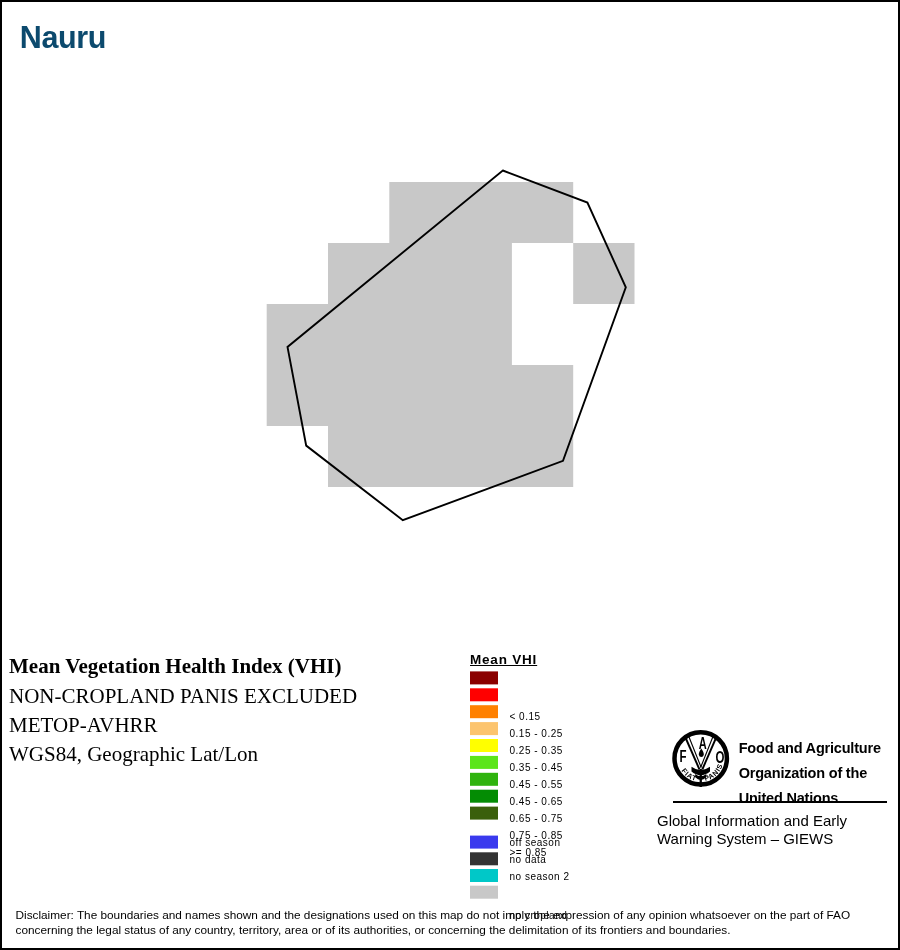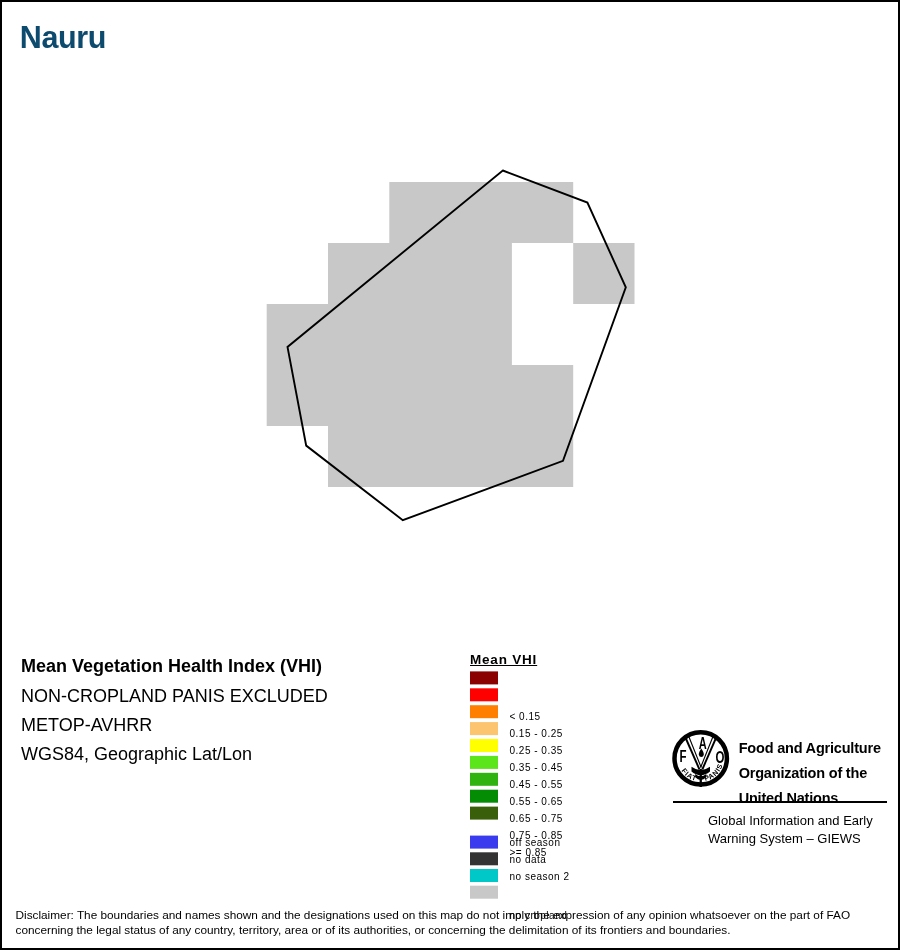--- a/index.html
+++ b/index.html
@@ -26,21 +26,21 @@
     <rect x="266.7" y="304" width="245.2" height="61"></rect>
 
     <rect x="266.7" y="365" width="306.5" height="61"></rect>
 
     <rect x="328" y="426" width="245.2" height="61"></rect>
   </g>
 
   <polygon points="502.8,170.5 587.4,202.5 625.8,287.3 563,460.8 402.8,520.2 306.2,445.6 287.5,347" fill="none" stroke="#000" stroke-width="1.9"></polygon>
 </svg>
 
-<div class="abs" style="left:21px;top:652.3px;font-size:18px;line-height:29.25px;color:#000;white-space:nowrap;">
+<div class="abs" style="left:9px;top:652.3px;font-size:21px;line-height:29.25px;color:#000;white-space:nowrap;font-family:Liberation Serif, serif;">
     <div style="font-weight:bold;">Mean Vegetation Health Index (VHI)</div>
     <div>NON-CROPLAND PANIS EXCLUDED</div>
     <div>METOP-AVHRR</div>
     <div>WGS84, Geographic Lat/Lon</div>
   </div>
 
 <div class="abs" style="left:470px;top:651.5px;font-size:13.5px;font-weight:bold;letter-spacing:0.8px;text-decoration:underline;">Mean VHI</div>
 
 <svg class="abs" style="left:0;top:0;" width="900" height="950" viewBox="0 0 900 950">
 
@@ -70,21 +70,21 @@
 
   <rect x="470" y="885.7" width="28" height="13" fill="#c8c8c8"></rect>
 </svg>
 
 <div class="abs" style="left:509.5px;top:671.4px;font-size:10px;line-height:16.9px;letter-spacing:0.5px;">
 <div style="height:16.9px;display:flex;align-items:center;margin-top:38px;">&lt; 0.15</div>
 <div style="height:16.9px;display:flex;align-items:center;">0.15 - 0.25</div>
 <div style="height:16.9px;display:flex;align-items:center;">0.25 - 0.35</div>
 <div style="height:16.9px;display:flex;align-items:center;">0.35 - 0.45</div>
 <div style="height:16.9px;display:flex;align-items:center;">0.45 - 0.55</div>
-<div style="height:16.9px;display:flex;align-items:center;">0.55 - 0.65</div>
+<div style="height:16.9px;display:flex;align-items:center;">0.45 - 0.65</div>
 <div style="height:16.9px;display:flex;align-items:center;">0.65 - 0.75</div>
 <div style="height:16.9px;display:flex;align-items:center;">0.75 - 0.85</div>
 <div style="height:16.9px;display:flex;align-items:center;">&gt;= 0.85</div>
 </div>
 
 <div class="abs" style="left:509.5px;top:835.3px;font-size:10px;line-height:16.7px;letter-spacing:0.5px;">
 <div style="height:16.7px;display:flex;align-items:center;">off season</div>
 <div style="height:16.7px;display:flex;align-items:center;">no data</div>
 <div style="height:16.7px;display:flex;align-items:center;">no season 2</div>
 <div style="height:16.7px;display:flex;align-items:center;margin-top:23px;">no cropland</div>
@@ -118,15 +118,15 @@
       <path id="arcfp" d="M 8.8,40.9 A 23,23 0 0,0 51.3,33.4"></path>
     </defs>
   <text font-family="Liberation Sans" font-size="7" font-weight="bold" letter-spacing="0.8"><textPath href="#arcfp" startOffset="1">FIAT</textPath></text>
   <text font-family="Liberation Sans" font-size="7" font-weight="bold" letter-spacing="0.8"><textPath href="#arcfp" startOffset="28.5">PANIS</textPath></text>
 </svg>
 
 <div class="abs" style="left:738.7px;top:736px;font-size:14.5px;font-weight:bold;letter-spacing:-0.2px;line-height:25px;white-space:nowrap;">Food and Agriculture<br>Organization of the<br>United Nations</div>
 
 <div class="abs" style="left:672.8px;top:800.9px;width:214.7px;height:2.2px;background:#000;"></div>
 
-<div class="abs" style="left:708px;top:812.2px;font-size:13px;line-height:18px;white-space:nowrap;">Global Information and Early<br>Warning System – GIEWS</div>
+<div class="abs" style="left:657px;top:812.2px;font-size:15px;line-height:18px;white-space:nowrap;">Global Information and Early<br>Warning System – GIEWS</div>
 
 <div class="abs" style="left:15.5px;top:908.3px;font-size:11.8px;line-height:14.3px;white-space:nowrap;">Disclaimer: The boundaries and names shown and the designations used on this map do not imply the expression of any opinion whatsoever on the part of FAO<br>concerning the legal status of any country, territory, area or of its authorities, or concerning the delimitation of its frontiers and boundaries.</div>
 
 </body></html>

